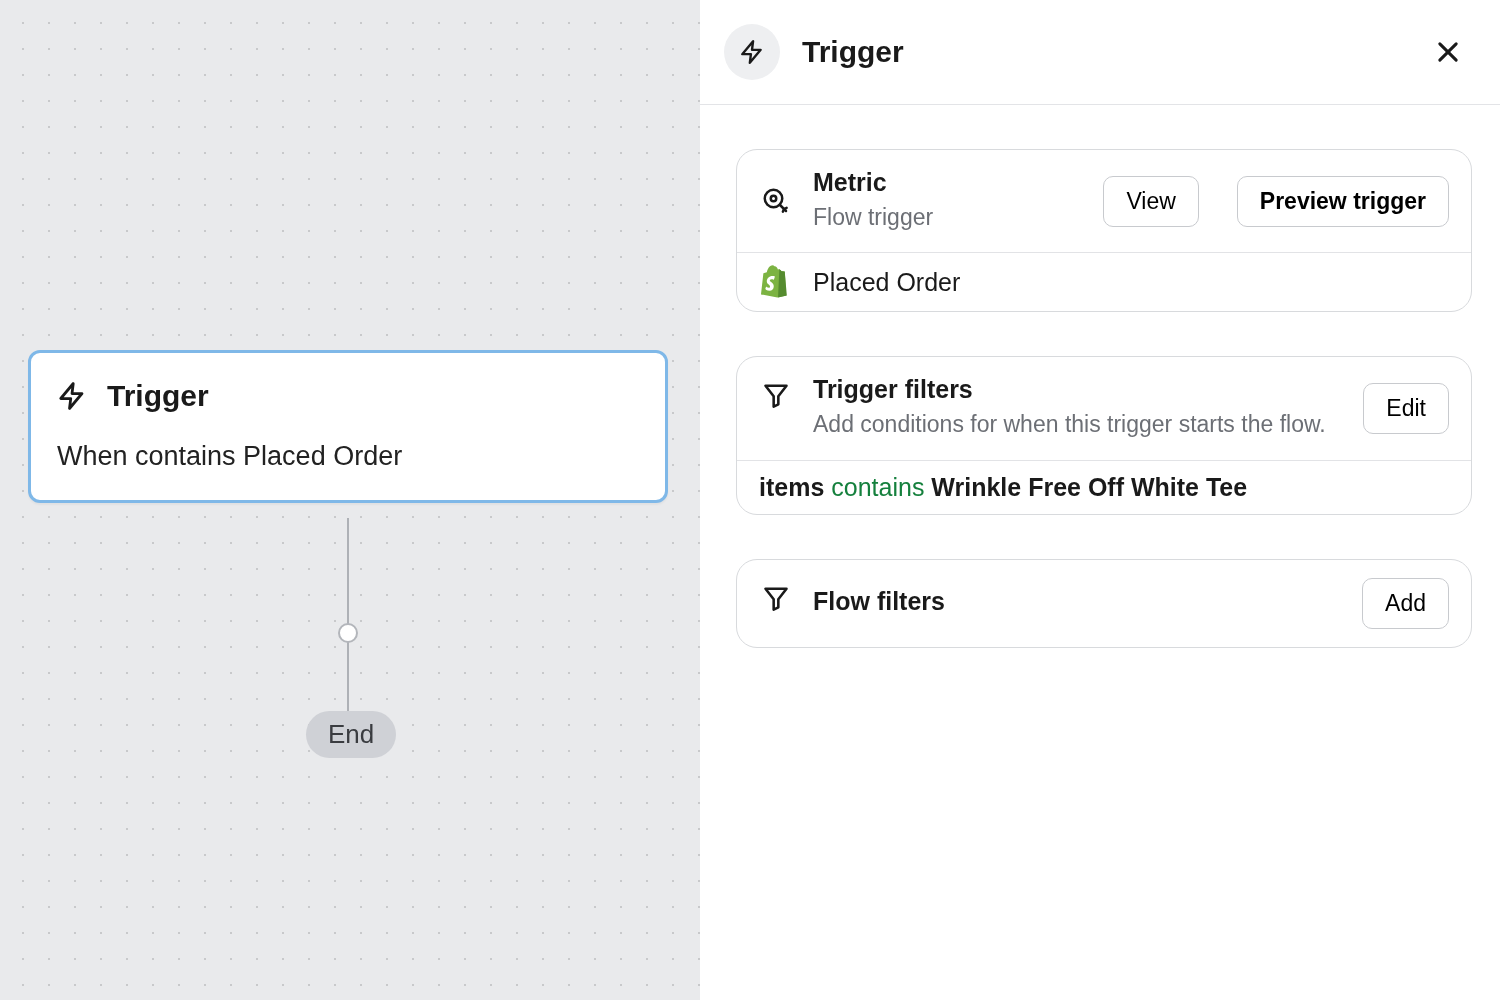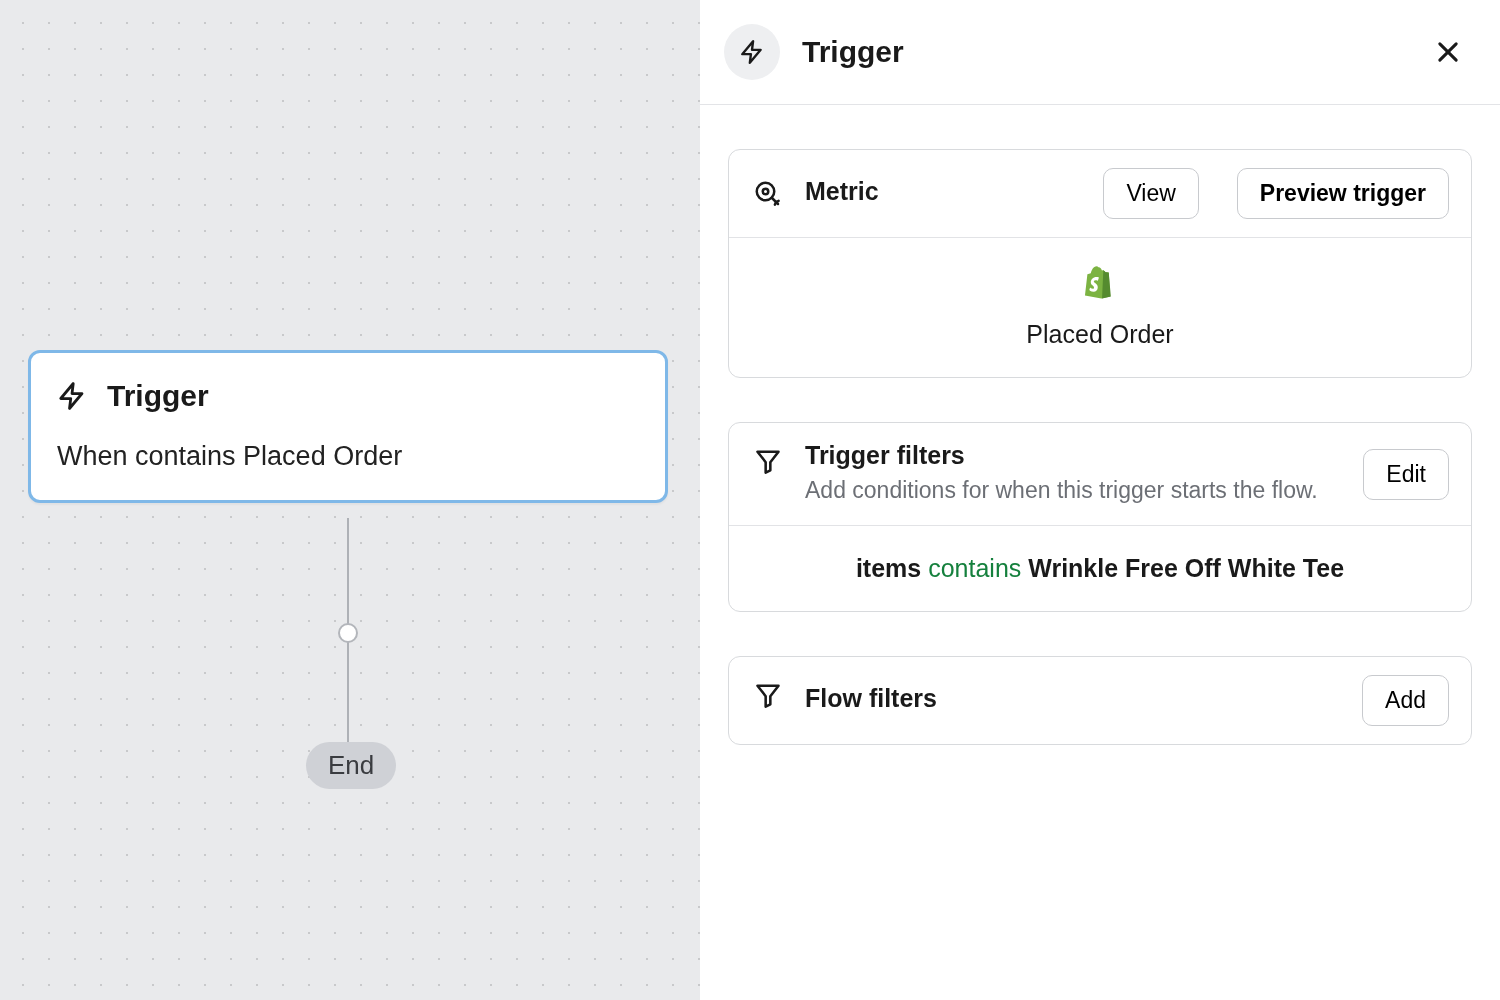--- a/index.html
+++ b/index.html
@@ -59,21 +59,21 @@
     top: 623px;
     width: 20px;
     height: 20px;
     background: #fff;
     border: 2px solid #b3b6bb;
     border-radius: 50%;
   }
   .end-pill {
     position: absolute;
     left: 306px;
-    top: 742px;
+    top: 711px;
     padding: 8px 22px;
     background: #cfd1d6;
     border-radius: 24px;
     font-size: 26px;
     font-weight: 500;
     color: #3a3c40;
   }
 
   
   .panel {
@@ -110,22 +110,23 @@
 
   .panel-body {
     padding: 44px 28px 0 28px;
     display: flex;
     flex-direction: column;
     gap: 44px;
   }
 
   .card {
     border: 1px solid #d8dadd;
-    border-radius: 12px;
+    border-radius: 21px;
     overflow: hidden;
+    margin-left: 8px;
   }
   .card-row {
     display: flex;
     align-items: center;
     padding: 18px 22px;
     gap: 20px;
     border-top: 1px solid #e2e3e6;
   }
   .card-row:first-child { border-top: none; }
   .card-row .row-icon {
@@ -149,22 +150,21 @@
     border: 1.5px solid #c8cace;
     border-radius: 10px;
     font-size: 23px;
     font-weight: 500;
     cursor: pointer;
     white-space: nowrap;
   }
   .btn + .btn { margin-left: 18px; font-weight: bold; }
 
   .card-row.simple {
-    padding: 28px 22px;
-    flex-direction: column;
+    padding: 12px 22px;
   }
   .simple-text { font-size: 25px; }
   .simple-text .muted { color: #15803d; }
   .simple-text .bold { font-weight: 700; }
 
   .shopify-badge {
     width: 34px; height: 34px;
     display: inline-flex; align-items: center; justify-content: center;
   }
 
@@ -222,20 +222,21 @@
           <div class="row-icon">
             <svg width="30" height="30" viewBox="0 0 24 24" fill="none" stroke="#1a1a1a" stroke-width="2" stroke-linecap="round" stroke-linejoin="round">
               <circle cx="10" cy="10" r="7"></circle>
               <circle cx="10" cy="10" r="2.2"></circle>
               <path d="M15 15 l5 5"></path>
               <path d="M18.5 18.5 l2 -1 M18.5 18.5 l-1 2"></path>
             </svg>
           </div>
           <div class="row-text">
             <div class="row-title">Metric</div>
+            <div class="row-sub">Flow trigger</div>
           </div>
           <button class="btn">View</button>
           <button class="btn">Preview trigger</button>
         </div>
         <div class="card-row simple">
           <span class="shopify-badge">
             <svg width="32" height="34" viewBox="0 0 24 26">
               <path fill="#7cb342" d="M18.7 5.2c-.02-.13-.13-.2-.23-.21-.1-.01-2.14-.16-2.14-.16s-1.42-1.4-1.57-1.56c-.15-.15-.46-.1-.57-.07l-.72.22c-.43-1.24-1.2-2.38-2.55-2.38h-.12C10.42.42 9.95.15 9.55.15 6.73.15 5.39 3.67 4.97 5.46l-1.97.61c-.61.19-.63.21-.71.78L.5 22.47l12.56 2.35 6.81-1.47S18.72 5.35 18.7 5.2z"></path>
               <path fill="#558b2f" d="M18.47 4.99c-.1-.01-2.14-.16-2.14-.16s-1.42-1.4-1.57-1.56c-.06-.06-.13-.09-.21-.1l-.99 21.65 6.81-1.47S18.72 5.35 18.7 5.2c-.02-.13-.13-.2-.23-.21z"></path>
               <path fill="#fff" d="M11.2 8.77l-.84 2.5s-.74-.4-1.66-.4c-1.34 0-1.41.84-1.41 1.05 0 1.15 3.01 1.59 3.01 4.3 0 2.13-1.35 3.5-3.17 3.5-2.19 0-3.3-1.36-3.3-1.36l.59-1.94s1.15 .99 2.12 .99c.63 0 .89-.5 .89-.86 0-1.51-2.47-1.57-2.47-4.05 0-2.08 1.49-4.1 4.51-4.1 1.16 0 1.73.37 1.73.37z"></path>

